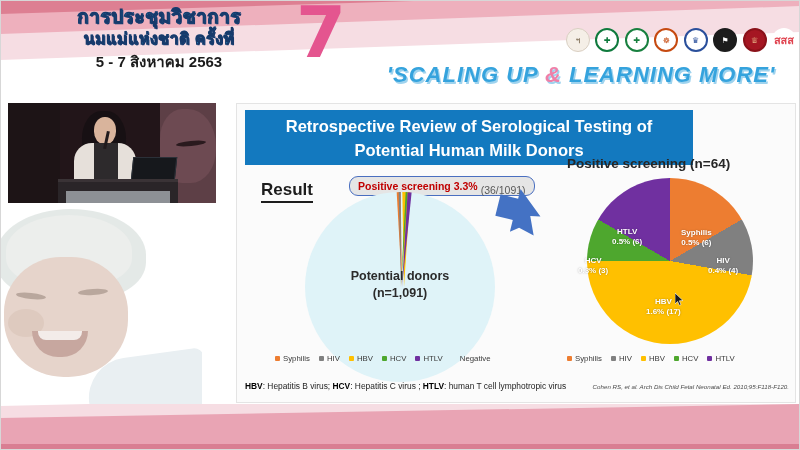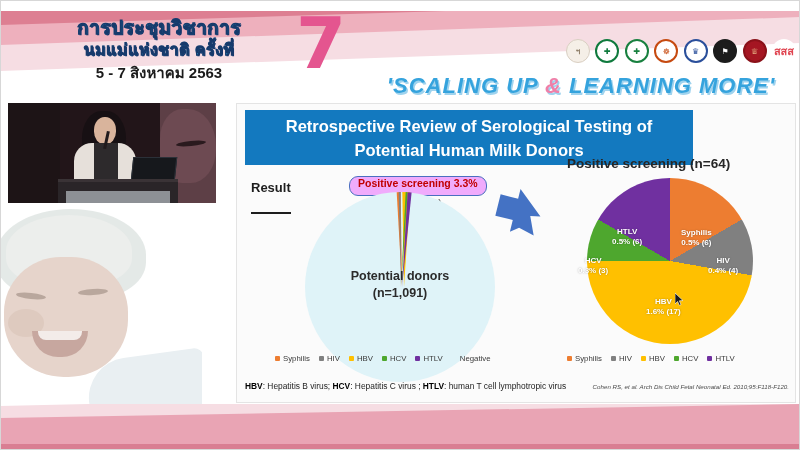--- a/index.html
+++ b/index.html
@@ -6,21 +6,21 @@
   html,body { width:800px; height:450px; overflow:hidden; }
   body {
     font-family: "Liberation Sans", "DejaVu Sans", sans-serif;
     background:#ffffff;
     position:relative;
   }
 
   #stage { position:absolute; inset:0; width:800px; height:450px; overflow:hidden; background:#fff; }
 
   
-  .banner { position:absolute; left:0; top:0; width:800px; height:95px; overflow:hidden; background:#ffffff;margin-top:11px; }
+  .banner { position:absolute; left:0; top:0; width:800px; height:95px; overflow:hidden; background:#ffffff; }
   .band-dark { position:absolute; left:0; top:0; width:800px; height:20px;
       background:#dd7f92; transform:skewY(-1.6deg); transform-origin:left top; }
   .band-mid  { position:absolute; left:0; top:14px; width:800px; height:26px;
       background:#eeb0bd; transform:skewY(-1.8deg); transform-origin:left top; }
   .band-light{ position:absolute; left:0; top:34px; width:800px; height:34px;
       background:#f6dde3; transform:skewY(-2.0deg); transform-origin:left top; }
   .banner-white { position:absolute; left:0; top:60px; width:800px; height:36px;
       background:#ffffff; transform:skewY(-2.0deg); transform-origin:left top; }
 
   .th-title { position:absolute; left:14px; top:6px; width:290px; text-align:center; }
@@ -102,26 +102,26 @@
       background:#e9eff2; border-radius:40px 10px 0 0; transform:rotate(-8deg); }
 
   
   .slide { position:absolute; left:236px; top:103px; width:560px; height:300px;
       background:#fbfbfb; border:1px solid #e4e4e4; }
   .slide-title { position:absolute; left:8px; top:6px; width:448px; height:55px;
       background:#1379bf; color:#ffffff; font-weight:bold; font-size:16.5px;
       line-height:24px; display:flex; flex-direction:column; align-items:center;
       justify-content:center; text-align:center; }
 
-  .result-label { position:absolute; left:14px; top:76px; font-size:13px; font-weight:bold;
-      color:#1d1d1d; border-bottom:2px solid #1d1d1d; padding-bottom:17px; }
+  .result-label { position:absolute; left:24px; top:76px; font-size:17px; font-weight:bold;
+      color:#1d1d1d; border-bottom:2px solid #1d1d1d; padding-bottom:1px; }
 
   .callout { position:absolute; left:112px; top:72px; height:20px;
-      background:#f0abfc; border:1.6px solid #4a6fc0; border-radius:9px;
-      padding:0 8px; display:flex; align-items:center; white-space:nowrap;flex-direction:column; }
+      background:#e5e5e5; border:1.6px solid #4a6fc0; border-radius:9px;
+      padding:0 8px; display:flex; align-items:center; white-space:nowrap; }
   .callout .strong { color:#c00000; font-weight:bold; font-size:10.5px; }
   .callout .sub { color:#595959; font-size:10.5px; margin-left:3px;margin-top:8px; }
 
   .arrow { position:absolute; left:258px; top:84px; width:54px; height:48px; }
   .arrow svg { display:block; }
 
   
   .pie-left-wrap { position:absolute; left:68px; top:88px; width:190px; height:190px; }
   .pie-left { position:absolute; left:0; top:0; width:190px; height:190px;
       border-radius:50%; background:#dff3f8; }

